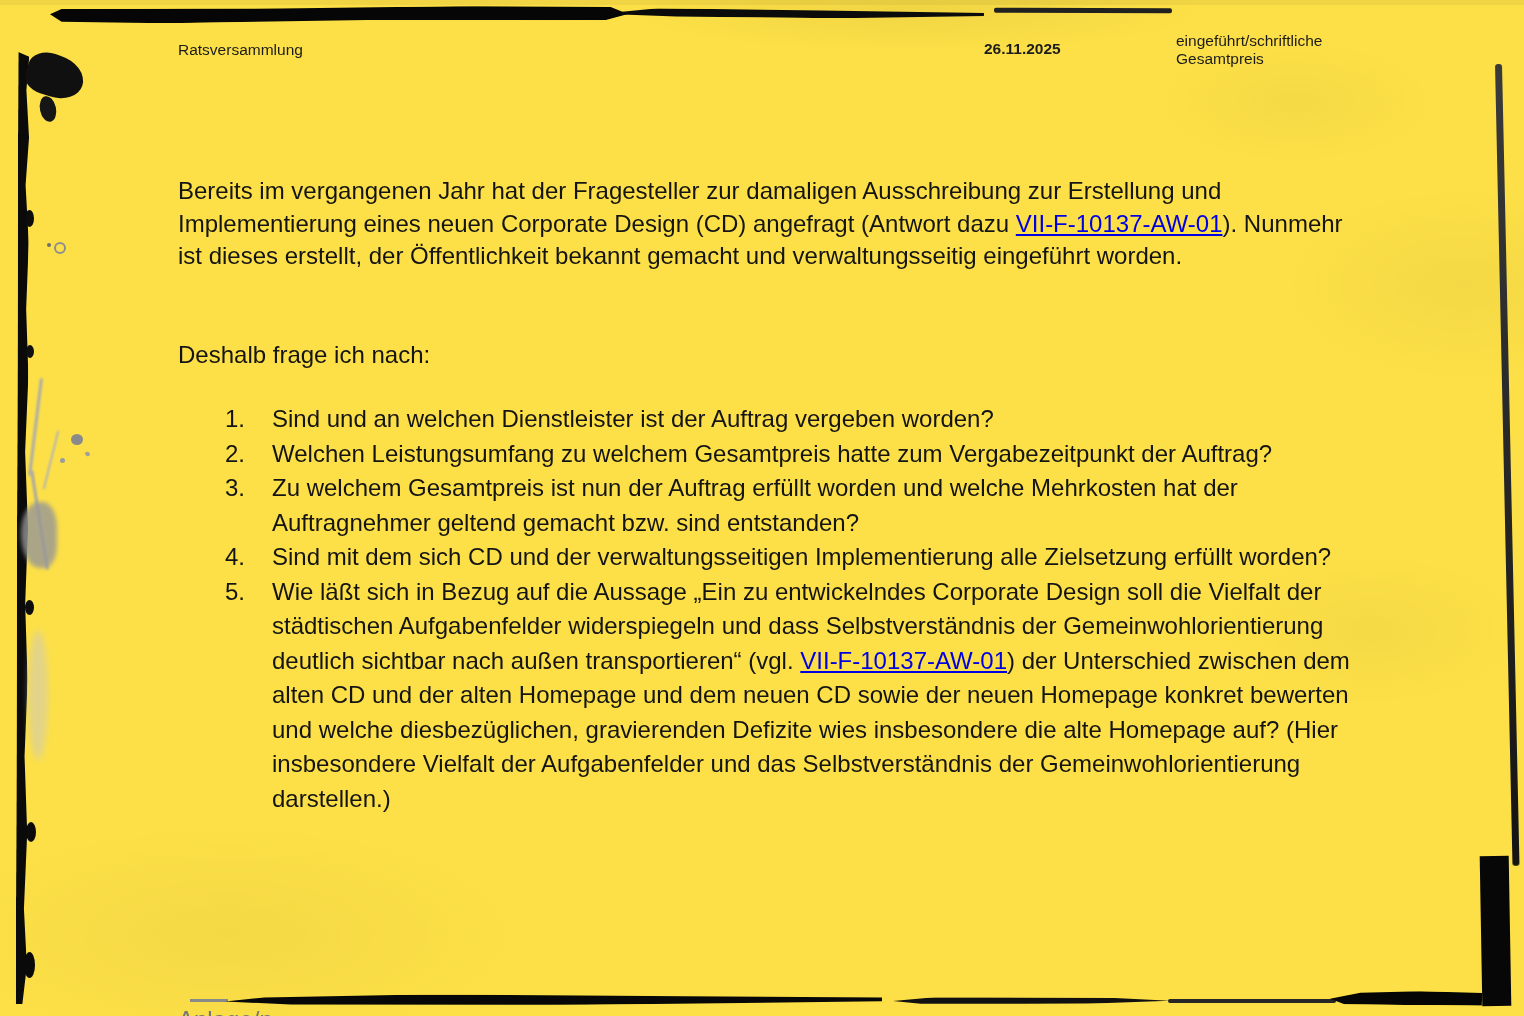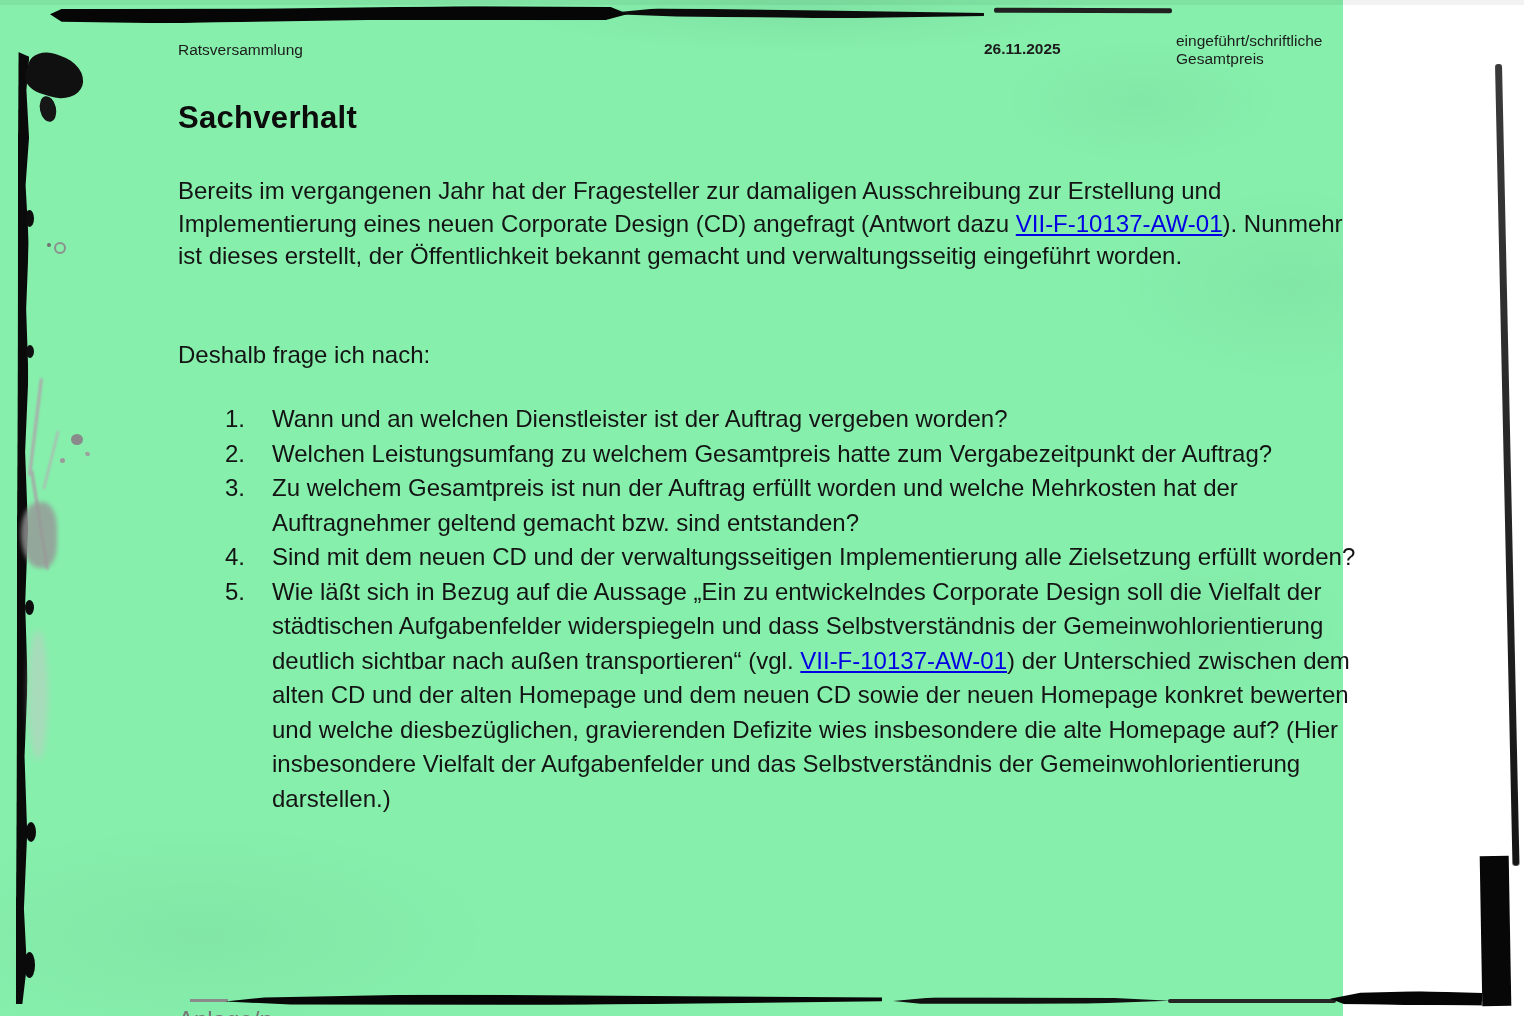--- a/index.html
+++ b/index.html
@@ -1,21 +1,21 @@
 <!DOCTYPE html>
 <html><head>
 <meta charset="utf-8">
 <style>
   html,body{margin:0;padding:0;}
   body{
     width:1524px;height:1016px;overflow:hidden;background:#ffffff;
     font-family:"Liberation Sans", sans-serif;
   }
   .scan{
-    position:relative;width:1343px;height:1016px;background:#86efac;color:#141414;
+    position:relative;width:1524px;height:1016px;background:#fde047;color:#141414;
   }
   
   .scan::before{
     content:"";position:absolute;inset:0;pointer-events:none;
     background:
       radial-gradient(ellipse 420px 60px at 60% 1%, rgba(0,0,0,0.05), transparent 70%),
       radial-gradient(ellipse 260px 140px at 96% 28%, rgba(0,0,0,0.035), transparent 70%),
       radial-gradient(ellipse 200px 90px at 85% 10%, rgba(0,0,0,0.03), transparent 70%),
       radial-gradient(ellipse 420px 160px at 15% 92%, rgba(0,0,0,0.035), transparent 70%),
       radial-gradient(ellipse 220px 110px at 90% 62%, rgba(0,0,0,0.03), transparent 70%);
@@ -88,39 +88,38 @@
 
 <div class="scan">
 
   <span class="h-left">Ratsversammlung</span>
   <span class="h-date">26.11.2025</span>
   <div class="h-right">
     <div>eingeführt/schriftliche</div>
     <div>Gesamtpreis</div>
   </div>
 
-  <h1 class="title">Sachverhalt</h1>
   <p class="intro" id="intro"><span>Bereits im vergangenen Jahr hat der Fragesteller zur damaligen Ausschreibung zur Erstellung und Implementierung eines neuen Corporate Design (CD) angefragt (Antwort dazu </span><a class="doclink" href="#">VII-F-10137-AW-01</a><span>). Nunmehr ist dieses erstellt, der Öffentlichkeit bekannt gemacht und verwaltungsseitig eingeführt worden.</span></p>
   <p class="leadin">Deshalb frage ich nach:</p>
   <div class="questions" id="questions">
       <div class="q-row">
         <span class="q-num">1.</span>
-        <div class="q-text"><span>Wann und an welchen Dienstleister ist der Auftrag vergeben worden?</span></div>
+        <div class="q-text"><span>Sind und an welchen Dienstleister ist der Auftrag vergeben worden?</span></div>
       </div>
       <div class="q-row">
         <span class="q-num">2.</span>
         <div class="q-text"><span>Welchen Leistungsumfang zu welchem Gesamtpreis hatte zum Vergabezeitpunkt der Auftrag?</span></div>
       </div>
       <div class="q-row">
         <span class="q-num">3.</span>
         <div class="q-text"><span>Zu welchem Gesamtpreis ist nun der Auftrag erfüllt worden und welche Mehrkosten hat der Auftragnehmer geltend gemacht bzw. sind entstanden?</span></div>
       </div>
       <div class="q-row">
         <span class="q-num">4.</span>
-        <div class="q-text"><span>Sind mit dem neuen CD und der verwaltungsseitigen Implementierung alle Zielsetzung erfüllt worden?</span></div>
+        <div class="q-text"><span>Sind mit dem sich CD und der verwaltungsseitigen Implementierung alle Zielsetzung erfüllt worden?</span></div>
       </div>
       <div class="q-row">
         <span class="q-num">5.</span>
         <div class="q-text"><span>Wie läßt sich in Bezug auf die Aussage „Ein zu entwickelndes Corporate Design soll die Vielfalt der städtischen Aufgabenfelder widerspiegeln und dass Selbstverständnis der Gemeinwohlorientierung deutlich sichtbar nach außen transportieren“ (vgl. </span><a class="doclink" href="#">VII-F-10137-AW-01</a><span>) der Unterschied zwischen dem alten CD und der alten Homepage und dem neuen CD sowie der neuen Homepage konkret bewerten und welche diesbezüglichen, gravierenden Defizite wies insbesondere die alte Homepage auf? (Hier insbesondere Vielfalt der Aufgabenfelder und das Selbstverständnis der Gemeinwohlorientierung darstellen.)</span></div>
       </div>
     </div>
   <div class="footer-label">Anlage/n</div>
 
   <div>
     <div class="art a-top-strip"></div>

